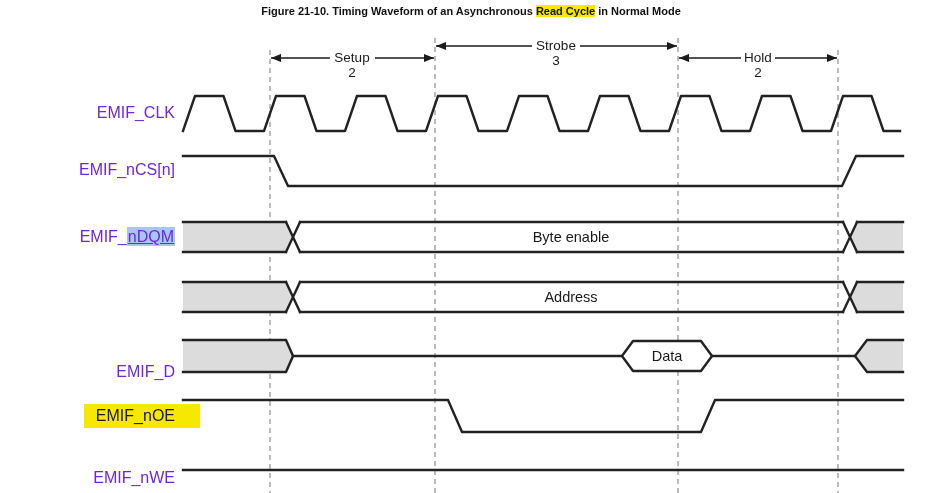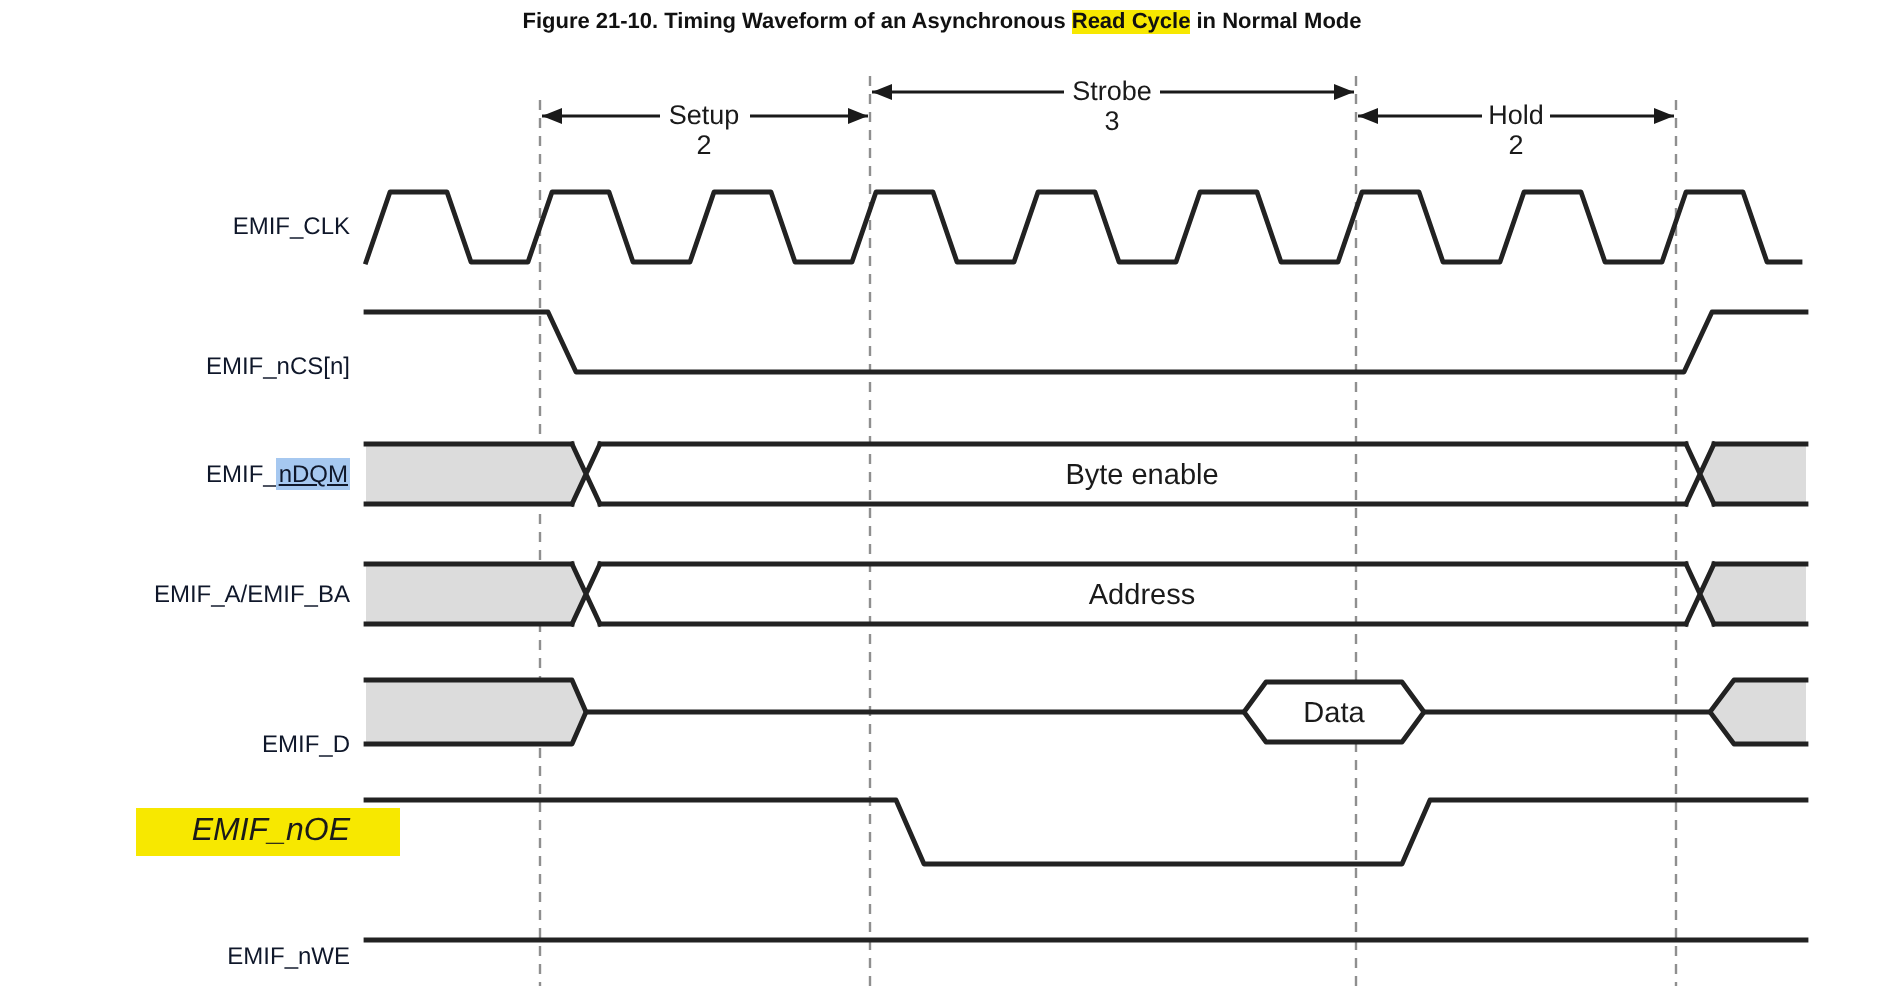--- a/index.html
+++ b/index.html
@@ -8,24 +8,24 @@
   .stage { position:relative; width:942px; height:493px; overflow:hidden; background:#fff; }
 
   .fig-title { position:absolute; top:5px; left:0; width:100%; text-align:center;
                font-weight:bold; font-size:11px; color:#111; white-space:nowrap; }
   .hl-yellow { background:var(--highlight-yellow); }
   .hl-blue   { background:var(--highlight-blue); padding:1px 1px;text-decoration:underline; }
 
   svg.canvas { position:absolute; top:0; left:0; }
 
   .sig-label { position:absolute; right:767px; transform:translateY(-50%);
-               font-size:12px; color:#0f172a; white-space:nowrap; }
+               font-size:16px; color:#6d28d9; white-space:nowrap; }
   .sig-label-noe { position:absolute; right:742px; transform:translateY(-50%);
                font-size:16px; color:#1a1a1a; white-space:nowrap; }
-  .noe-hl { background:var(--highlight-yellow); padding:3px 25px 3px 28px; display:inline-block;font-style:italic; }
+  .noe-hl { background:var(--highlight-yellow); padding:3px 25px 3px 12px; display:inline-block; }
 
   .wave   { fill:none; stroke:var(--waveform); stroke-width:2.4; stroke-linejoin:round; stroke-linecap:square; }
   .busfill{ fill:var(--bus-unknown-fill); stroke:none; }
   .bubble { fill:#fff; stroke:var(--waveform); stroke-width:2.4; stroke-linejoin:round; }
   .dash   { stroke:var(--dashed-line); stroke-width:1.2; stroke-dasharray:5 4; fill:none; }
 
   .arrow-line { stroke:#1a1a1a; stroke-width:1.4; }
   .arrow-head { fill:#1a1a1a; stroke:none; }
   .label-bg   { fill:#fff; }
   .phase-label{ font-size:13.5px; fill:#1a1a1a; text-anchor:middle; }
@@ -111,20 +111,19 @@
       <polygon class="busfill" points="855,356 867,340 903,340 903,372 867,372"></polygon>
       <path class="wave" d="M855,356 L867,340 H903 M855,356 L867,372 H903"></path>
     </g>
 
     <path class="wave" d="M183,400 H448 L462,432 H701 L715,400 H903"></path>
 
     <path class="wave" d="M183,470 H903"></path>
   </svg>
 
   <div class="sig-label" style="top:113px">EMIF_CLK</div>
-  <div class="sig-label" style="top:183px">EMIF_nCS[n]</div>
+  <div class="sig-label" style="top:170px">EMIF_nCS[n]</div>
   <div class="sig-label" style="top:237px"><span>EMIF_</span><span class="hl-blue">nDQM</span></div>
-  <div class="sig-label" style="top:297px">EMIF_A/EMIF_BA</div>
   <div class="sig-label" style="top:372px">EMIF_D</div>
   <div class="sig-label-noe" style="top:416px"><span class="noe-hl">EMIF_nOE</span></div>
   <div class="sig-label" style="top:478px">EMIF_nWE</div>
 
 </div>
 
 </body></html>

